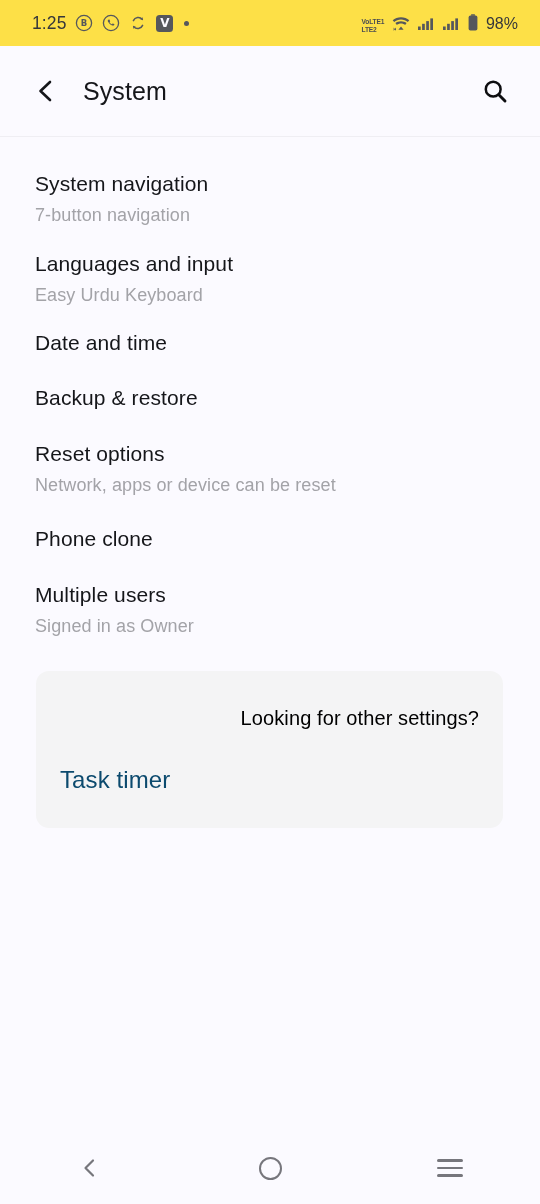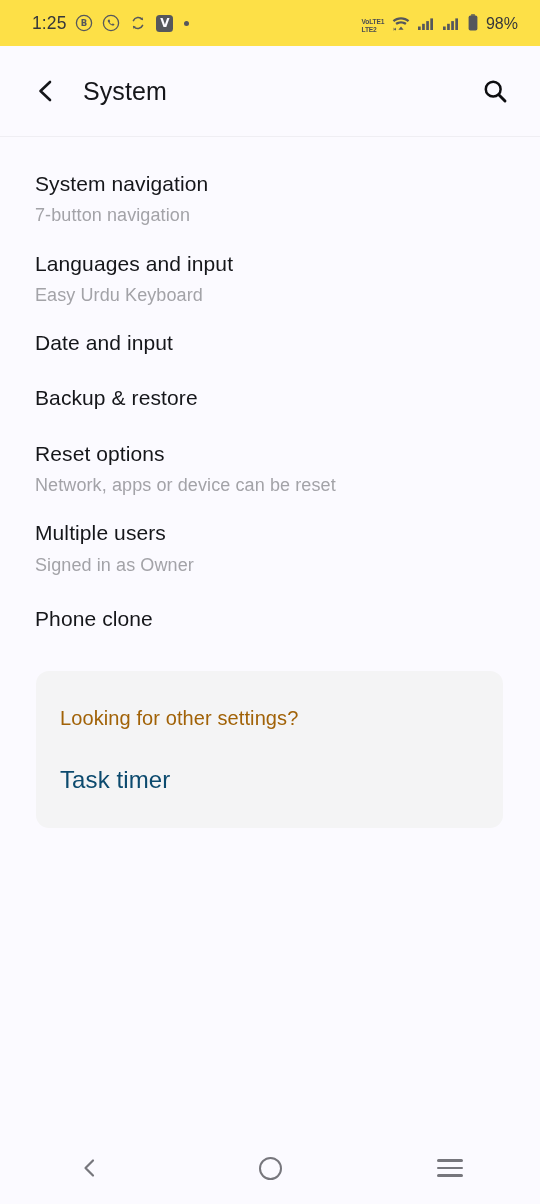--- a/index.html
+++ b/index.html
@@ -144,22 +144,23 @@
     padding: 22px 37px 0 36px;
   }
   .suggest-card {
     background: #f4f4f5;
     border-radius: 13px;
     padding: 36px 24px 34px 24px;
     box-sizing: border-box;
   }
   .suggest-q {
     font-size: 20px;
-    color: #a16207;
-    letter-spacing: 0.1px;
+    color: #000000;
+    letter-spacing: 0.1px;
+    text-align: right;
   }
   .suggest-link {
     font-size: 24px;
     color: #0c4a6e;
     margin-top: 36px;
     letter-spacing: 0.1px;
     cursor: pointer;
   }
 
   
@@ -288,39 +289,39 @@
     <div class="row-title">System navigation</div>
     <div class="row-sub">7-button navigation</div>
   </div>
 
   <div class="setting-row">
     <div class="row-title">Languages and input</div>
     <div class="row-sub">Easy Urdu Keyboard</div>
   </div>
 
   <div class="setting-row">
-    <div class="row-title">Date and input</div>
+    <div class="row-title">Date and time</div>
   </div>
 
   <div class="setting-row no-sub">
     <div class="row-title">Backup &amp; restore</div>
   </div>
 
   <div class="setting-row">
     <div class="row-title">Reset options</div>
     <div class="row-sub">Network, apps or device can be reset</div>
   </div>
 
+  <div class="setting-row no-sub">
+    <div class="row-title">Phone clone</div>
+  </div>
+
   <div class="setting-row">
     <div class="row-title">Multiple users</div>
     <div class="row-sub">Signed in as Owner</div>
-  </div>
-
-  <div class="setting-row no-sub">
-    <div class="row-title">Phone clone</div>
   </div>
 
 </div>
 
 <div class="suggest-wrap">
   <div class="suggest-card">
     <div class="suggest-q">Looking for other settings?</div>
     <div class="suggest-link">Task timer</div>
   </div>
 </div>

